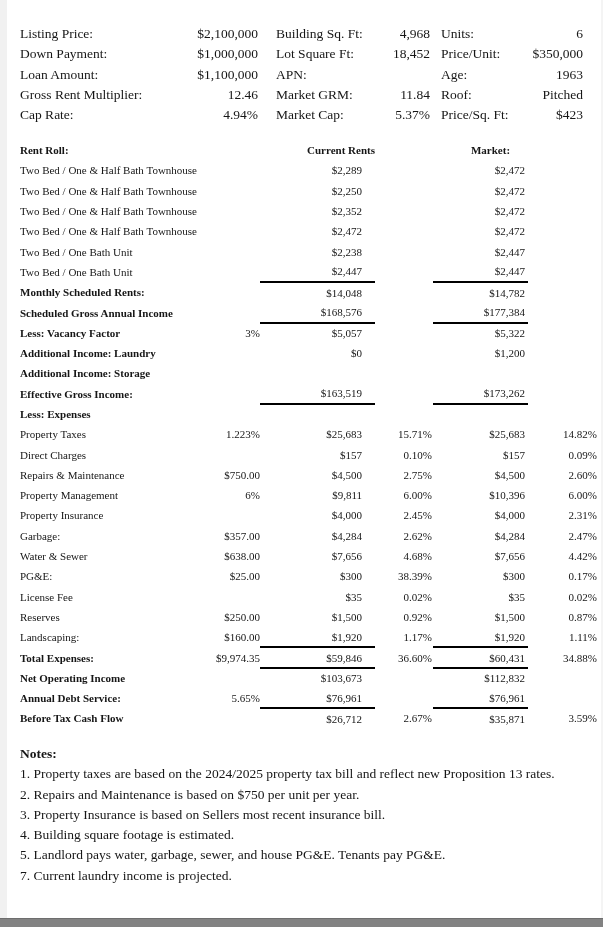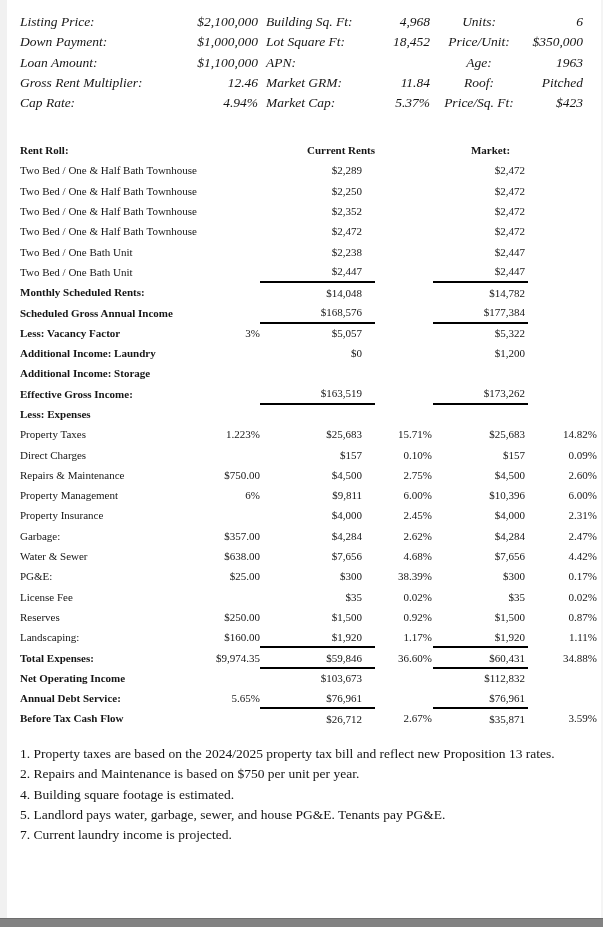--- a/index.html
+++ b/index.html
@@ -27,26 +27,26 @@
     width: 100%; height: 9px;
     background: #828282;
     border-top: 1px solid #6e6e6e;
   }
 
   table { border-collapse: collapse; table-layout: fixed; }
   td, th { padding: 0; height: 20.3px; white-space: nowrap; overflow: visible; font-weight: normal; vertical-align: middle; }
 
   
   .summary-table {
-    position: absolute; top: 12px; left: 20px;
-    width: 563px; font-size: 13.5px; font-style: italic;
+    position: absolute; top: 24px; left: 20px;
+    width: 563px; font-size: 13.5px;
   }
   .summary-table .c-val { text-align: right; }
-  .summary-table .pad-a { padding-left: 8px; }
-  .summary-table .pad-b { padding-left: 11px; text-align: center; }
+  .summary-table .pad-a { padding-left: 18px; }
+  .summary-table .pad-b { padding-left: 11px; }
 
   
   .statement-table {
     position: absolute; top: 140px; left: 20px;
     width: 577px; font-size: 11px;
   }
   .statement-table th { text-align: left; font-weight: bold; }
   .statement-table th.hdr-current { text-align: right; }
   .statement-table th.hdr-market { text-align: center; padding-left: 20px; }
   .statement-table td.num { text-align: right; }
@@ -366,23 +366,25 @@
           <td class="num"></td>
           <td class="num cur-amt">$26,712</td>
           <td class="num cur-pct">2.67%</td>
           <td class="num mkt-amt">$35,871</td>
           <td class="num">3.59%</td>
         </tr>
       </tbody>
   </table>
 
   <div class="notes">
+    <div class="notes-title">Notes:</div>
     <div>
         <div>1. Property taxes are based on the 2024/2025 property tax bill and reflect new Proposition 13 rates.</div>
         <div>2. Repairs and Maintenance is based on $750 per unit per year.</div>
+        <div>3. Property Insurance is based on Sellers most recent insurance bill.</div>
         <div>4. Building square footage is estimated.</div>
         <div>5. Landlord pays water, garbage, sewer, and house PG&amp;E. Tenants pay PG&amp;E.</div>
         <div>7. Current laundry income is projected.</div>
       </div>
   </div>
 
   <div class="bottom-bar"></div>
 
 </div>
 

